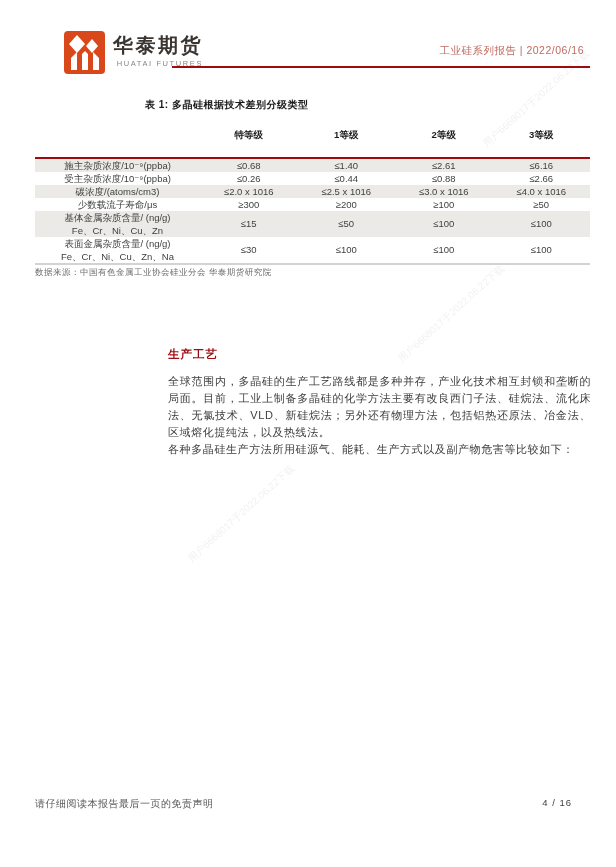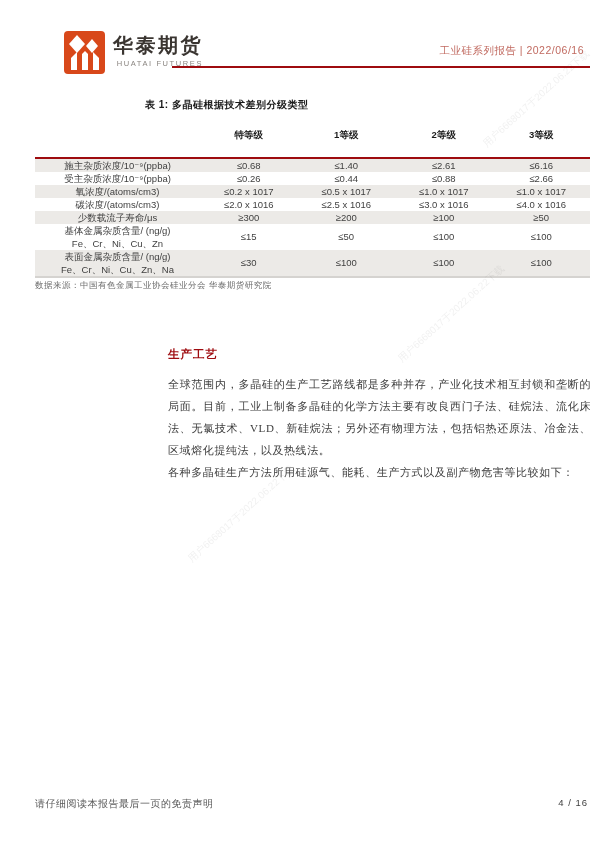--- a/index.html
+++ b/index.html
@@ -54,42 +54,42 @@
     font-size:8.5px; color:#6b6b6b; margin-top:2px; letter-spacing:0.5px;
   }
 
   
   .section-block { position:absolute; left:168px; top:347px; width:423px; }
   .section-heading {
     font-size:11.5px; font-weight:bold; color:#9e0b0f;
     margin-bottom:11px; letter-spacing:1px;
   }
   .section-block p {
-    font-size:11px; color:#3c3c3c; line-height:22px;
-    text-align:justify; letter-spacing:0.6px;font-family:Liberation Serif, serif;
+    font-size:11px; color:#3c3c3c; line-height:17px;
+    text-align:justify; letter-spacing:0.6px;
   }
 
   
   .wm {
     position:absolute;
     font-size:10px; color:rgba(60,60,60,0.08);
     transform:rotate(-42deg); transform-origin:left top;
     white-space:nowrap; pointer-events:none;
   }
   .wm.w1 { left:395px; top:355px; }
   .wm.w2 { left:185px; top:555px; }
   .wm.w3 { left:480px; top:140px; }
 
   
   .footer-disclaimer {
     position:absolute; left:35px; top:797px;
     font-size:10px; color:#595959; letter-spacing:0.5px;
   }
   .footer-page {
-    position:absolute; right:28px; top:797px;
+    position:absolute; right:44px; top:797px;
     font-size:9.5px; color:#404040; letter-spacing:1px;
   }
 </style>
 </head>
 <body>
 
 <div class="page">
 
   <div class="logo-wrap">
     <svg class="logo-icon" viewBox="0 0 41 43" xmlns="http://www.w3.org/2000/svg">
@@ -141,29 +141,20 @@
           <td class="lbl">
               <div>受主杂质浓度/10⁻⁹(ppba)</div>
             </td>
           <td>≤0.26</td>
           <td>≤0.44</td>
           <td>≤0.88</td>
           <td>≤2.66</td>
         </tr>
         <tr>
           <td class="lbl">
-              <div>氧浓度/(atoms/cm3)</div>
-            </td>
-          <td>≤0.2 x 1017</td>
-          <td>≤0.5 x 1017</td>
-          <td>≤1.0 x 1017</td>
-          <td>≤1.0 x 1017</td>
-        </tr>
-        <tr>
-          <td class="lbl">
               <div>碳浓度/(atoms/cm3)</div>
             </td>
           <td>≤2.0 x 1016</td>
           <td>≤2.5 x 1016</td>
           <td>≤3.0 x 1016</td>
           <td>≤4.0 x 1016</td>
         </tr>
         <tr>
           <td class="lbl">
               <div>少数载流子寿命/μs</div>

